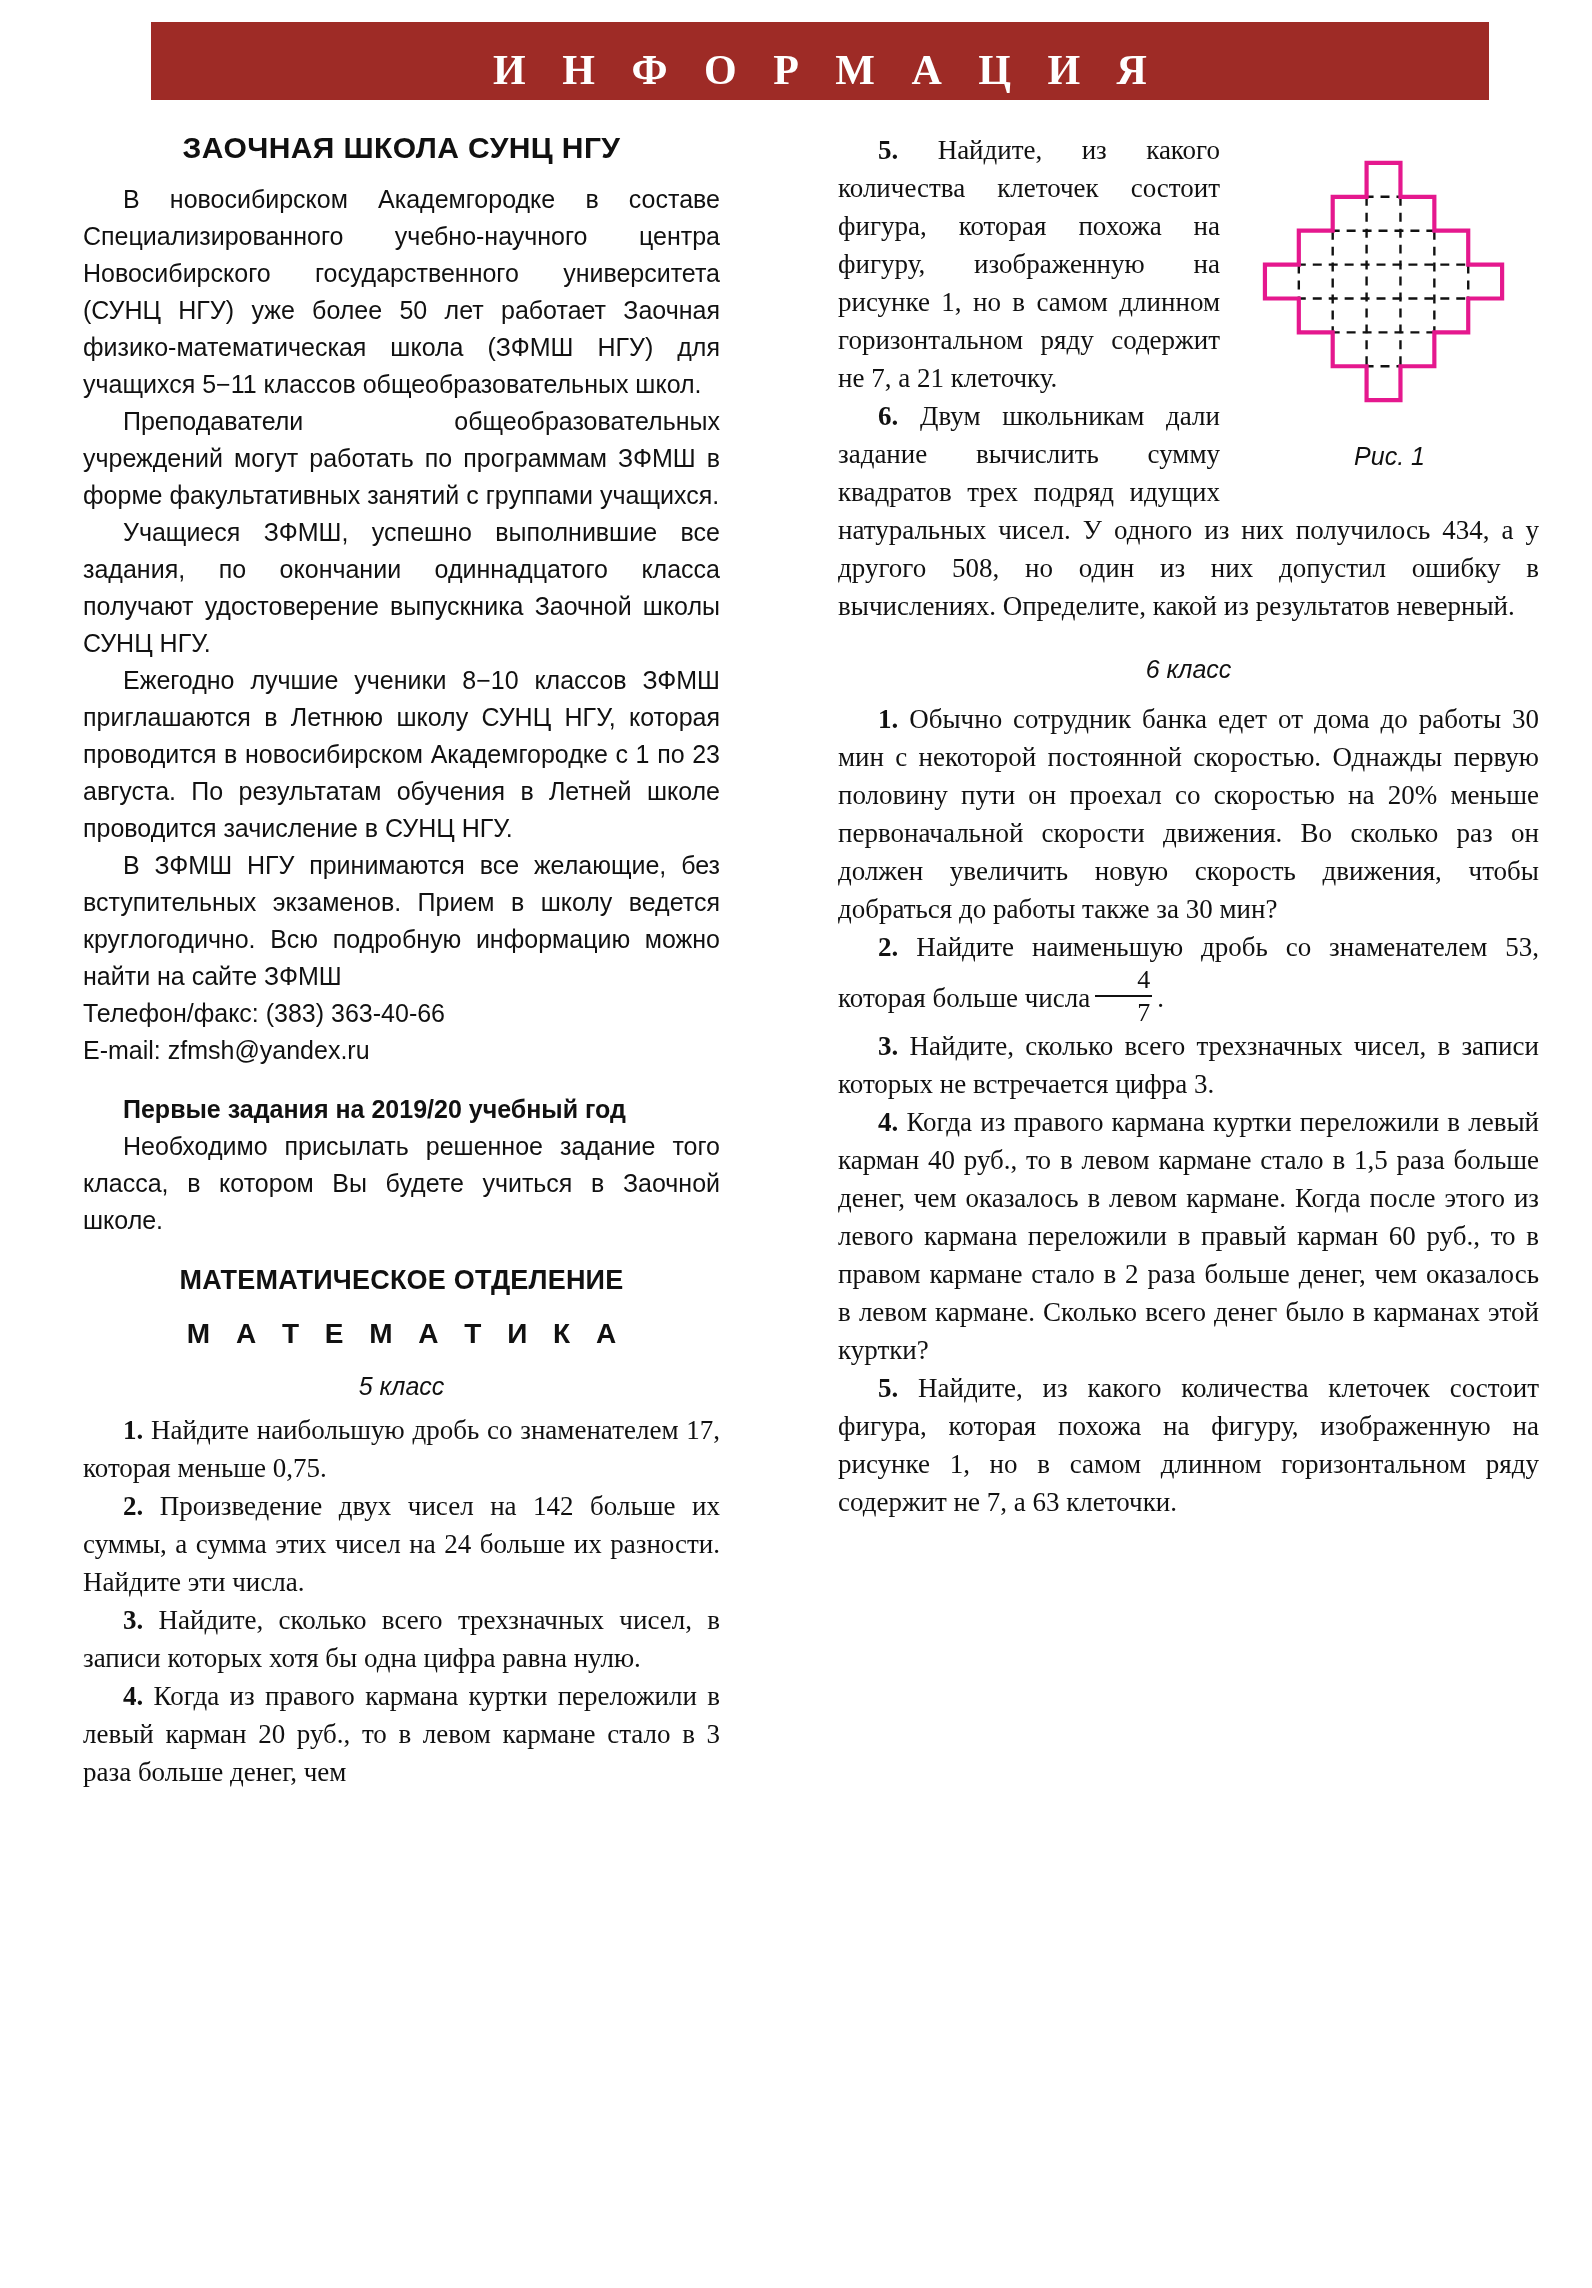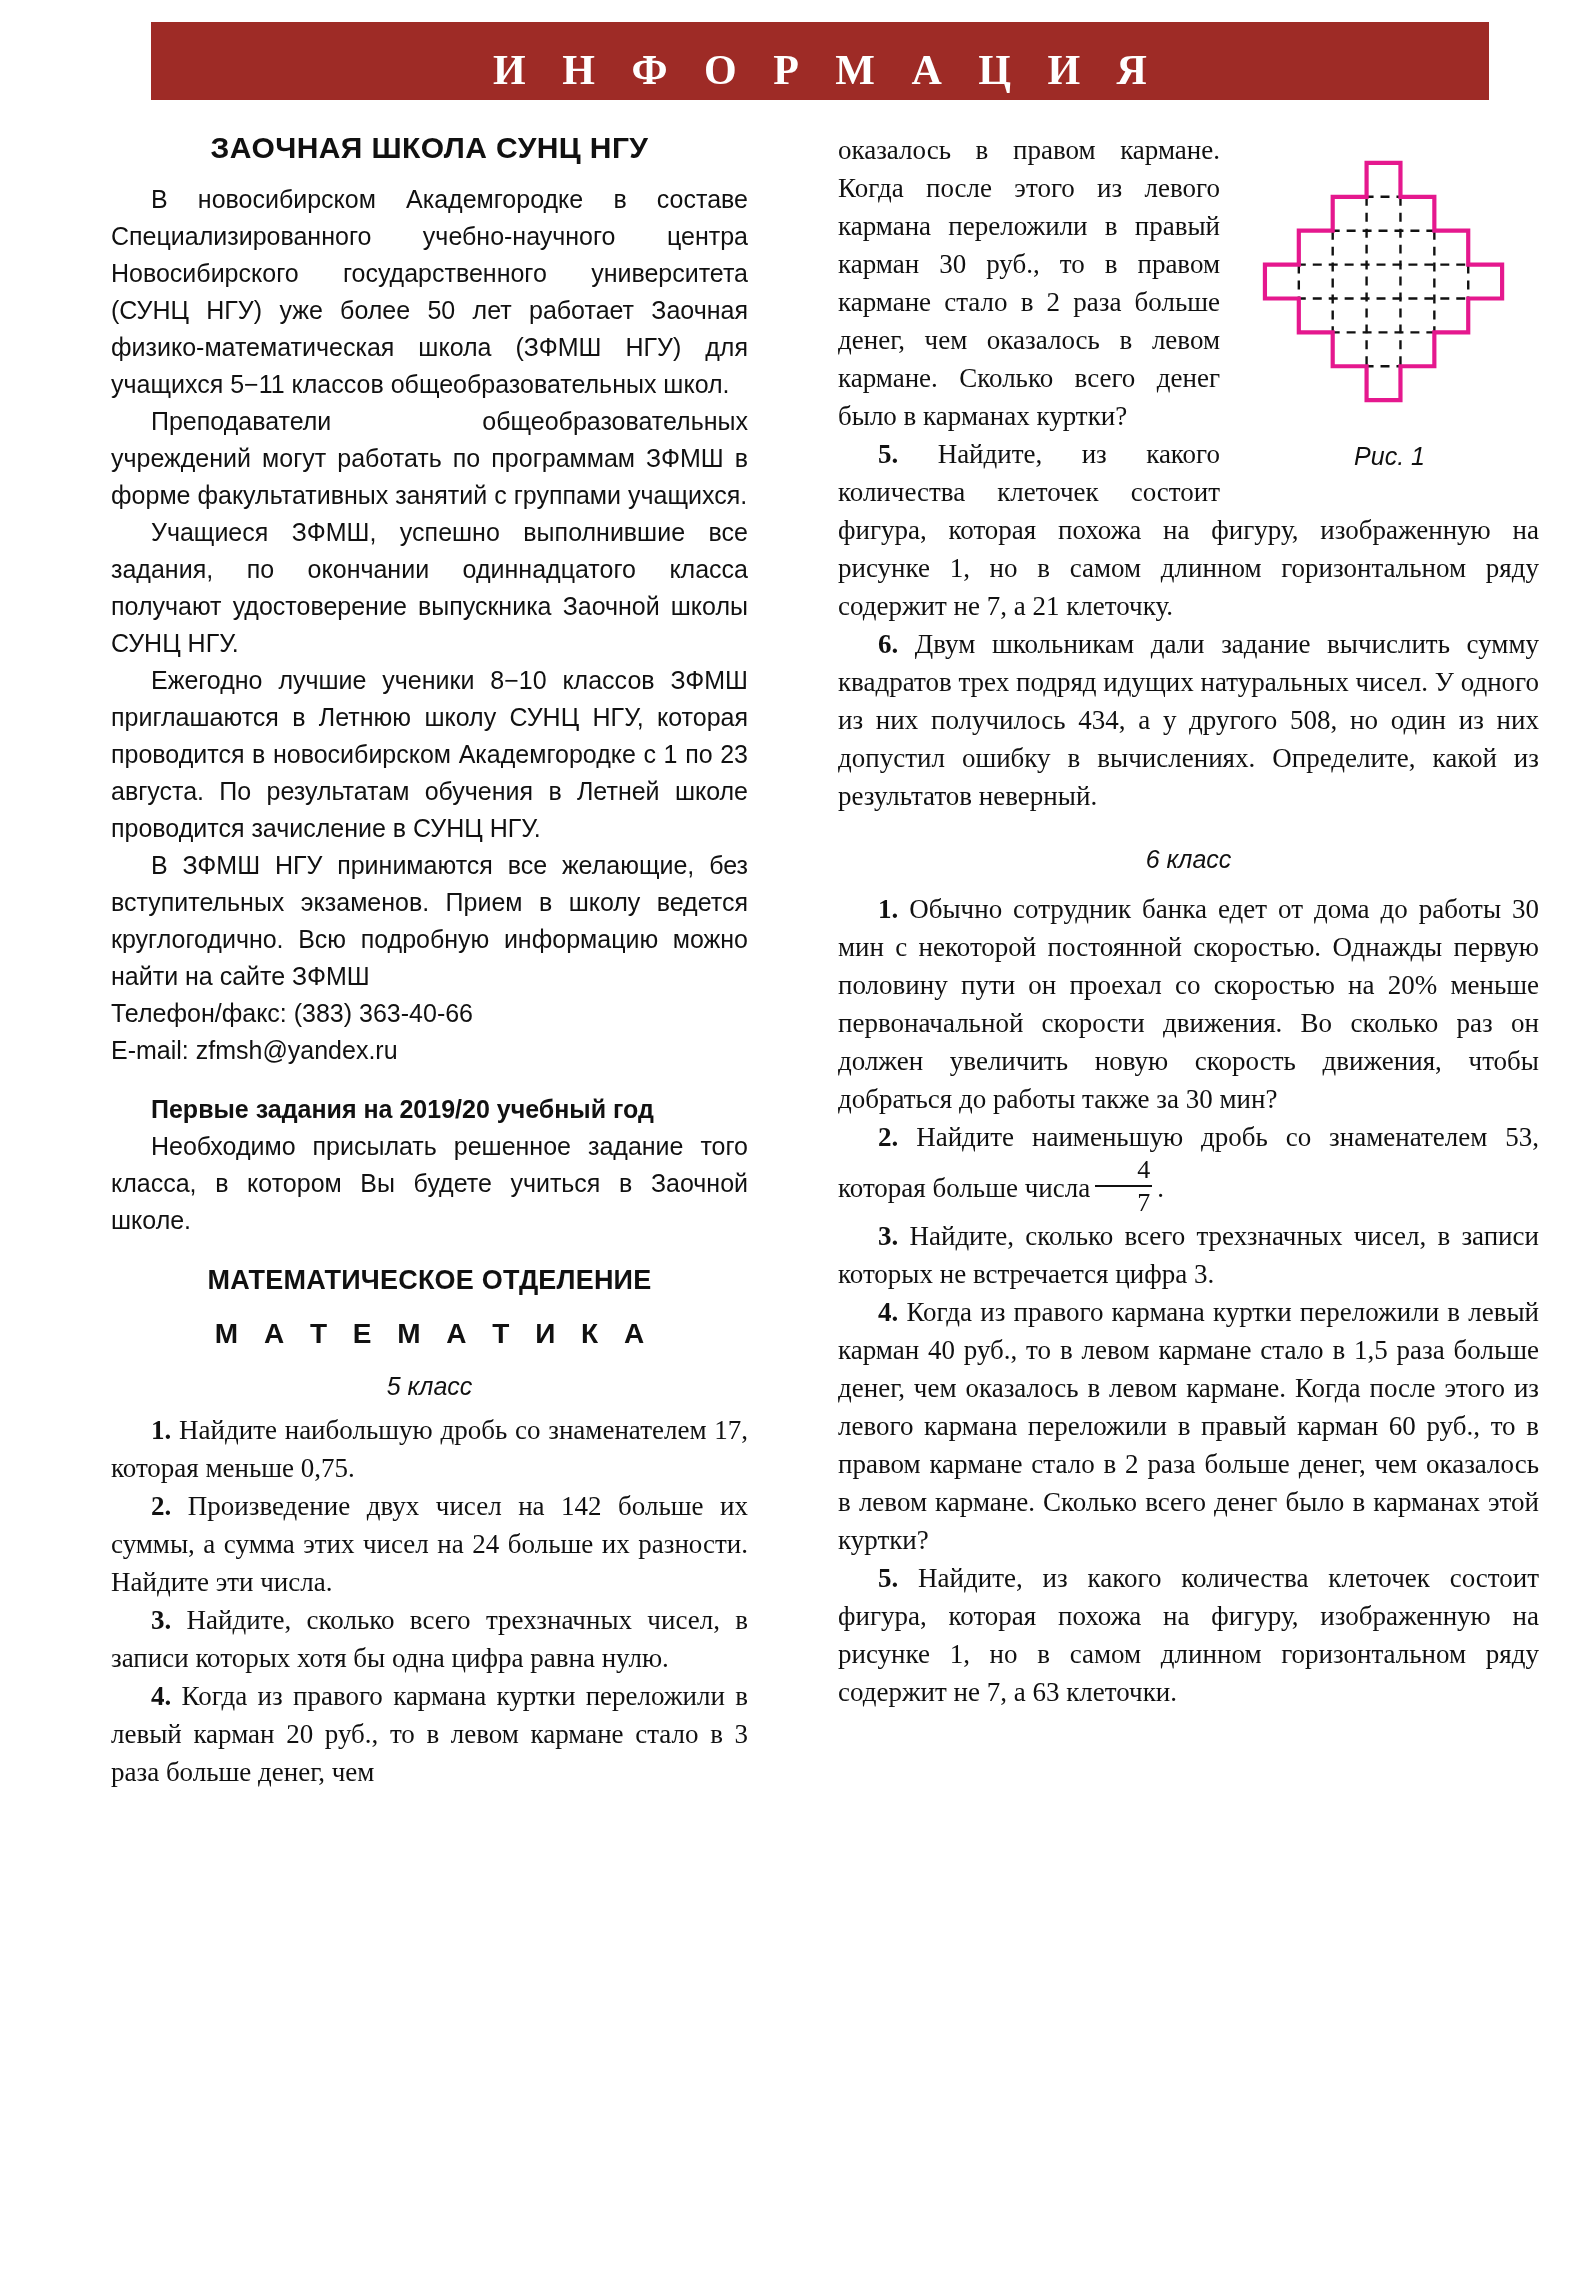--- a/index.html
+++ b/index.html
@@ -24,21 +24,21 @@
     font-family:"Liberation Serif", serif;
     font-size:42px;font-weight:700;
     letter-spacing:13px;
     text-indent:13px;
   }
 
   
   .col{
     position:absolute;top:131px;
   }
-  .col-left{left:83px;width:637px;margin-left:28px;}
+  .col-left{left:83px;width:637px;}
   .col-right{left:838px;width:701px;}
 
   
   h2.sec-title{
     margin:0 0 16px 0;
     font-family:"Liberation Sans", sans-serif;
     font-size:30px;font-weight:700;
     text-align:center;letter-spacing:0.4px;
   }
   p.sans{
@@ -173,21 +173,20 @@
 
         <path d="M127,18 L161,18 L161,52 L195,52 L195,86 L229,86 L229,120
                  L263,120 L263,154 L229,154 L229,188 L195,188 L195,222
                  L161,222 L161,256 L127,256 L127,222 L93,222 L93,188
                  L59,188 L59,154 L25,154 L25,120 L59,120 L59,86
                  L93,86 L93,52 L127,52 Z" fill="none" stroke="#e5188e" stroke-width="4.2" stroke-linejoin="miter"></path>
       </svg>
       <div class="fig-cap">Рис. 1</div>
     </div>
 
-    <p class="serif noind">оказалось в правом кармане. Когда после этого из левого кармана переложили в правый карман 30 руб., то в правом кармане стало в 2  раза больше денег, чем оказалось в левом кармане. Сколько всего денег было в карманах куртки?</p>
 
     <p class="serif"><b>5.</b> <span>Найдите, из какого количества клеточек состоит фигура, которая похожа на фигуру, изображенную на рисунке 1, но в самом длинном горизонтальном ряду содержит не 7, а 21 клеточку.</span></p>
     <p class="serif"><b>6.</b> <span>Двум школьникам дали задание вычислить сумму квадратов трех подряд идущих натуральных чисел. У одного из них получилось 434, а у другого 508, но один из них допустил ошибку в вычислениях. Определите, какой из результатов неверный.</span></p>
 
     <div class="klass r">6 класс</div>
 
     <p class="serif"><b>1.</b> <span>Обычно сотрудник банка едет от дома до работы 30  мин с некоторой постоянной скоростью. Однажды первую половину пути он проехал со скоростью на 20% меньше первоначальной скорости движения. Во сколько раз он должен увеличить новую скорость движения, чтобы добраться до работы также за 30  мин?</span></p>
 
     <p class="serif"><b>2.</b> <span>Найдите наименьшую дробь со знаменателем 53, которая больше числа</span><span class="frac"><span class="num">4</span><span class="bar"></span><span class="den">7</span></span><span>.</span></p>
 

